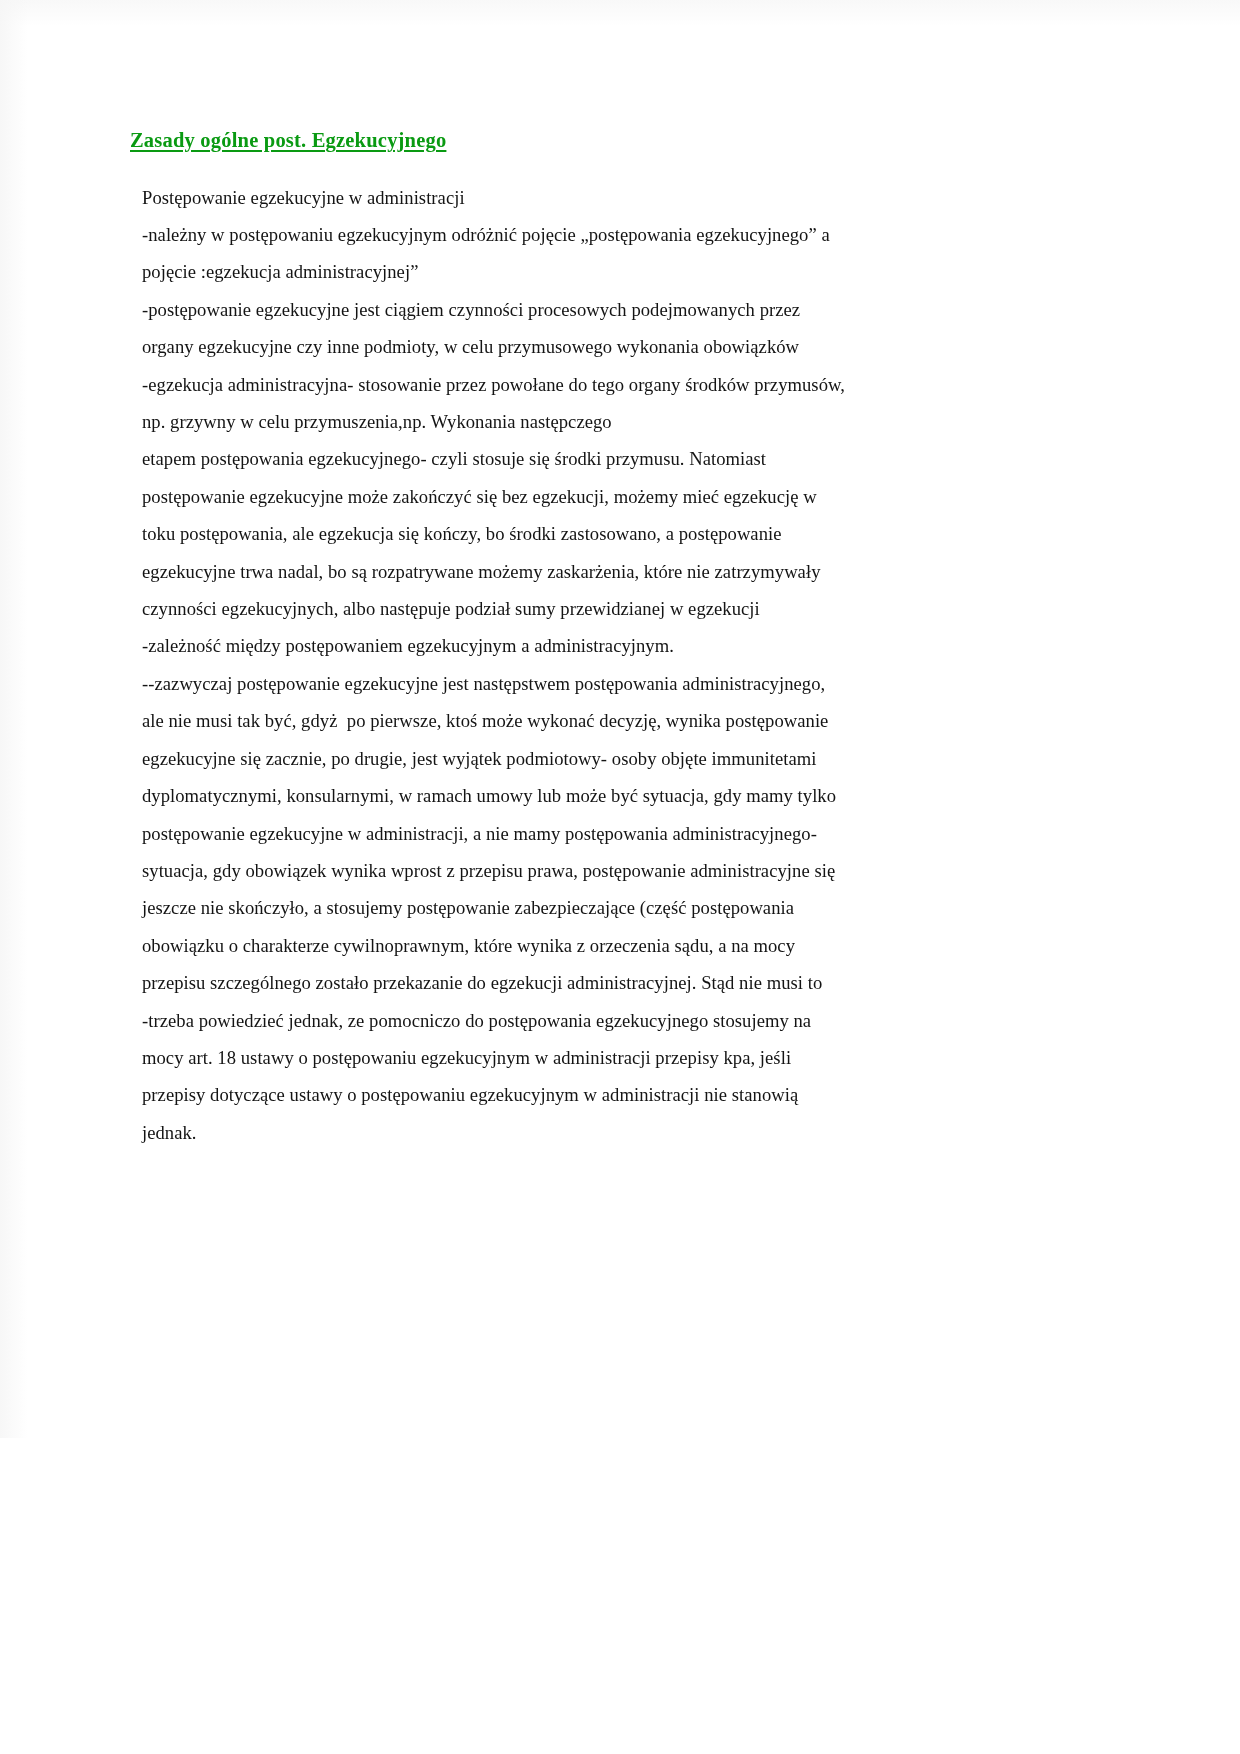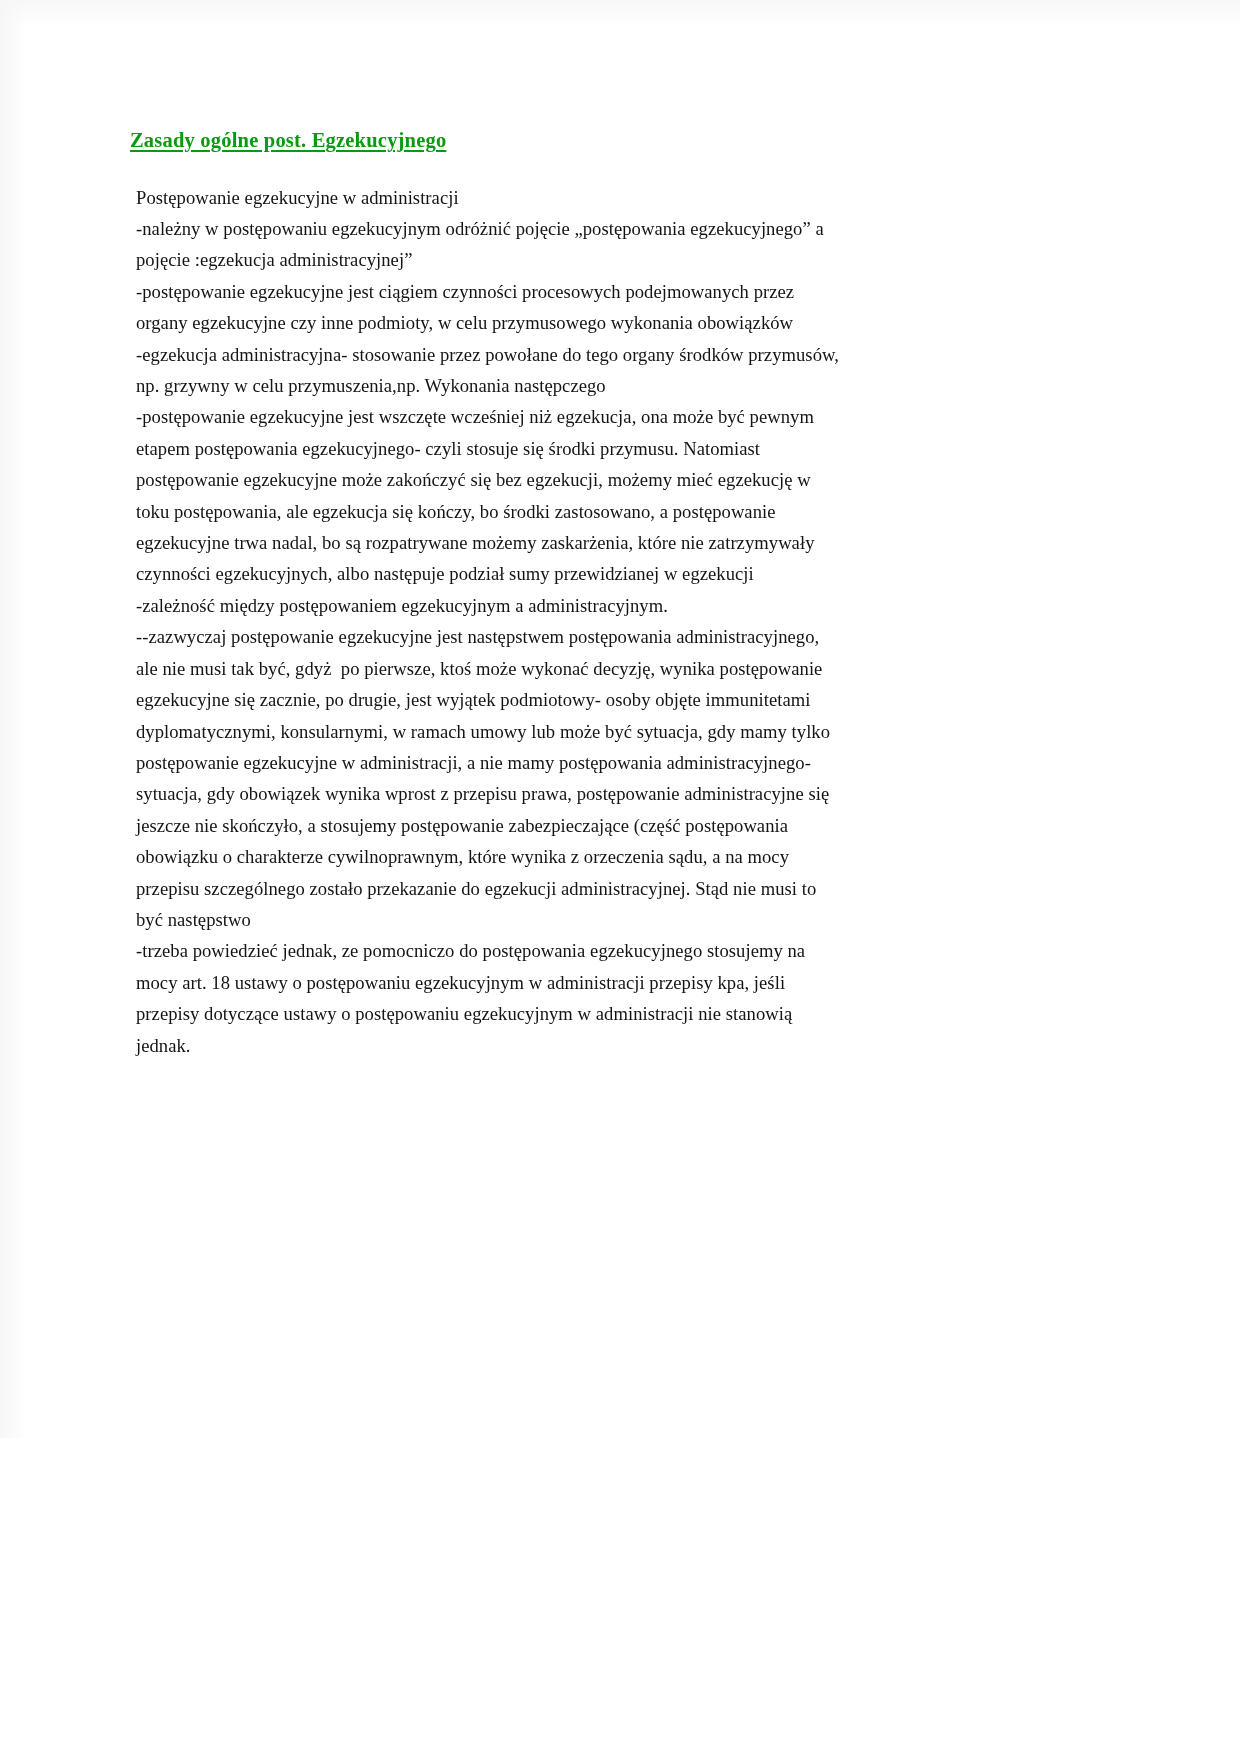--- a/index.html
+++ b/index.html
@@ -60,58 +60,56 @@
   .body-block {
     font-size: 18.6px;
     line-height: 25.4px;
     color: #141414;
     letter-spacing: 0.05px;
   }
 
   .body-line {
     display: block;
     white-space: pre-wrap;
-    margin: 6px;
+    margin: 12px;
     padding: 0;
   }
 </style>
 </head>
 <body>
 
 <div class="page" style="background: rgb(255, 255, 255);">
 
   <div class="content">
 
     <h1 class="doc-title" style="color: rgb(10, 154, 18);">Zasady ogólne post. Egzekucyjnego</h1>
 
     <div class="body-block" style="color: rgb(20, 20, 20);">
         <span class="body-line">Postępowanie egzekucyjne w administracji</span>
         <span class="body-line">-należny w postępowaniu egzekucyjnym odróżnić pojęcie „postępowania egzekucyjnego” a</span>
         <span class="body-line">pojęcie :egzekucja administracyjnej”</span>
         <span class="body-line">-postępowanie egzekucyjne jest ciągiem czynności procesowych podejmowanych przez</span>
         <span class="body-line">organy egzekucyjne czy inne podmioty, w celu przymusowego wykonania obowiązków</span>
         <span class="body-line">-egzekucja administracyjna- stosowanie przez powołane do tego organy środków przymusów,</span>
         <span class="body-line">np. grzywny w celu przymuszenia,np. Wykonania następczego</span>
-        <span class="body-line">-postępowanie egzekucyjne jest wszczęte wcześniej niż egzekucja, ona może być pewnym</span>
         <span class="body-line">etapem postępowania egzekucyjnego- czyli stosuje się środki przymusu. Natomiast</span>
         <span class="body-line">postępowanie egzekucyjne może zakończyć się bez egzekucji, możemy mieć egzekucję w</span>
         <span class="body-line">toku postępowania, ale egzekucja się kończy, bo środki zastosowano, a postępowanie</span>
         <span class="body-line">egzekucyjne trwa nadal, bo są rozpatrywane możemy zaskarżenia, które nie zatrzymywały</span>
         <span class="body-line">czynności egzekucyjnych, albo następuje podział sumy przewidzianej w egzekucji</span>
         <span class="body-line">-zależność między postępowaniem egzekucyjnym a administracyjnym.</span>
         <span class="body-line">--zazwyczaj postępowanie egzekucyjne jest następstwem postępowania administracyjnego,</span>
         <span class="body-line">ale nie musi tak być, gdyż  po pierwsze, ktoś może wykonać decyzję, wynika postępowanie</span>
         <span class="body-line">egzekucyjne się zacznie, po drugie, jest wyjątek podmiotowy- osoby objęte immunitetami</span>
         <span class="body-line">dyplomatycznymi, konsularnymi, w ramach umowy lub może być sytuacja, gdy mamy tylko</span>
         <span class="body-line">postępowanie egzekucyjne w administracji, a nie mamy postępowania administracyjnego-</span>
         <span class="body-line">sytuacja, gdy obowiązek wynika wprost z przepisu prawa, postępowanie administracyjne się</span>
         <span class="body-line">jeszcze nie skończyło, a stosujemy postępowanie zabezpieczające (część postępowania</span>
         <span class="body-line">obowiązku o charakterze cywilnoprawnym, które wynika z orzeczenia sądu, a na mocy</span>
         <span class="body-line">przepisu szczególnego zostało przekazanie do egzekucji administracyjnej. Stąd nie musi to</span>
-        <span class="body-line">być następstwo</span>
         <span class="body-line">-trzeba powiedzieć jednak, ze pomocniczo do postępowania egzekucyjnego stosujemy na</span>
         <span class="body-line">mocy art. 18 ustawy o postępowaniu egzekucyjnym w administracji przepisy kpa, jeśli</span>
         <span class="body-line">przepisy dotyczące ustawy o postępowaniu egzekucyjnym w administracji nie stanowią</span>
         <span class="body-line">jednak.</span>
       </div>
 
   </div>
 
 </div>
 

